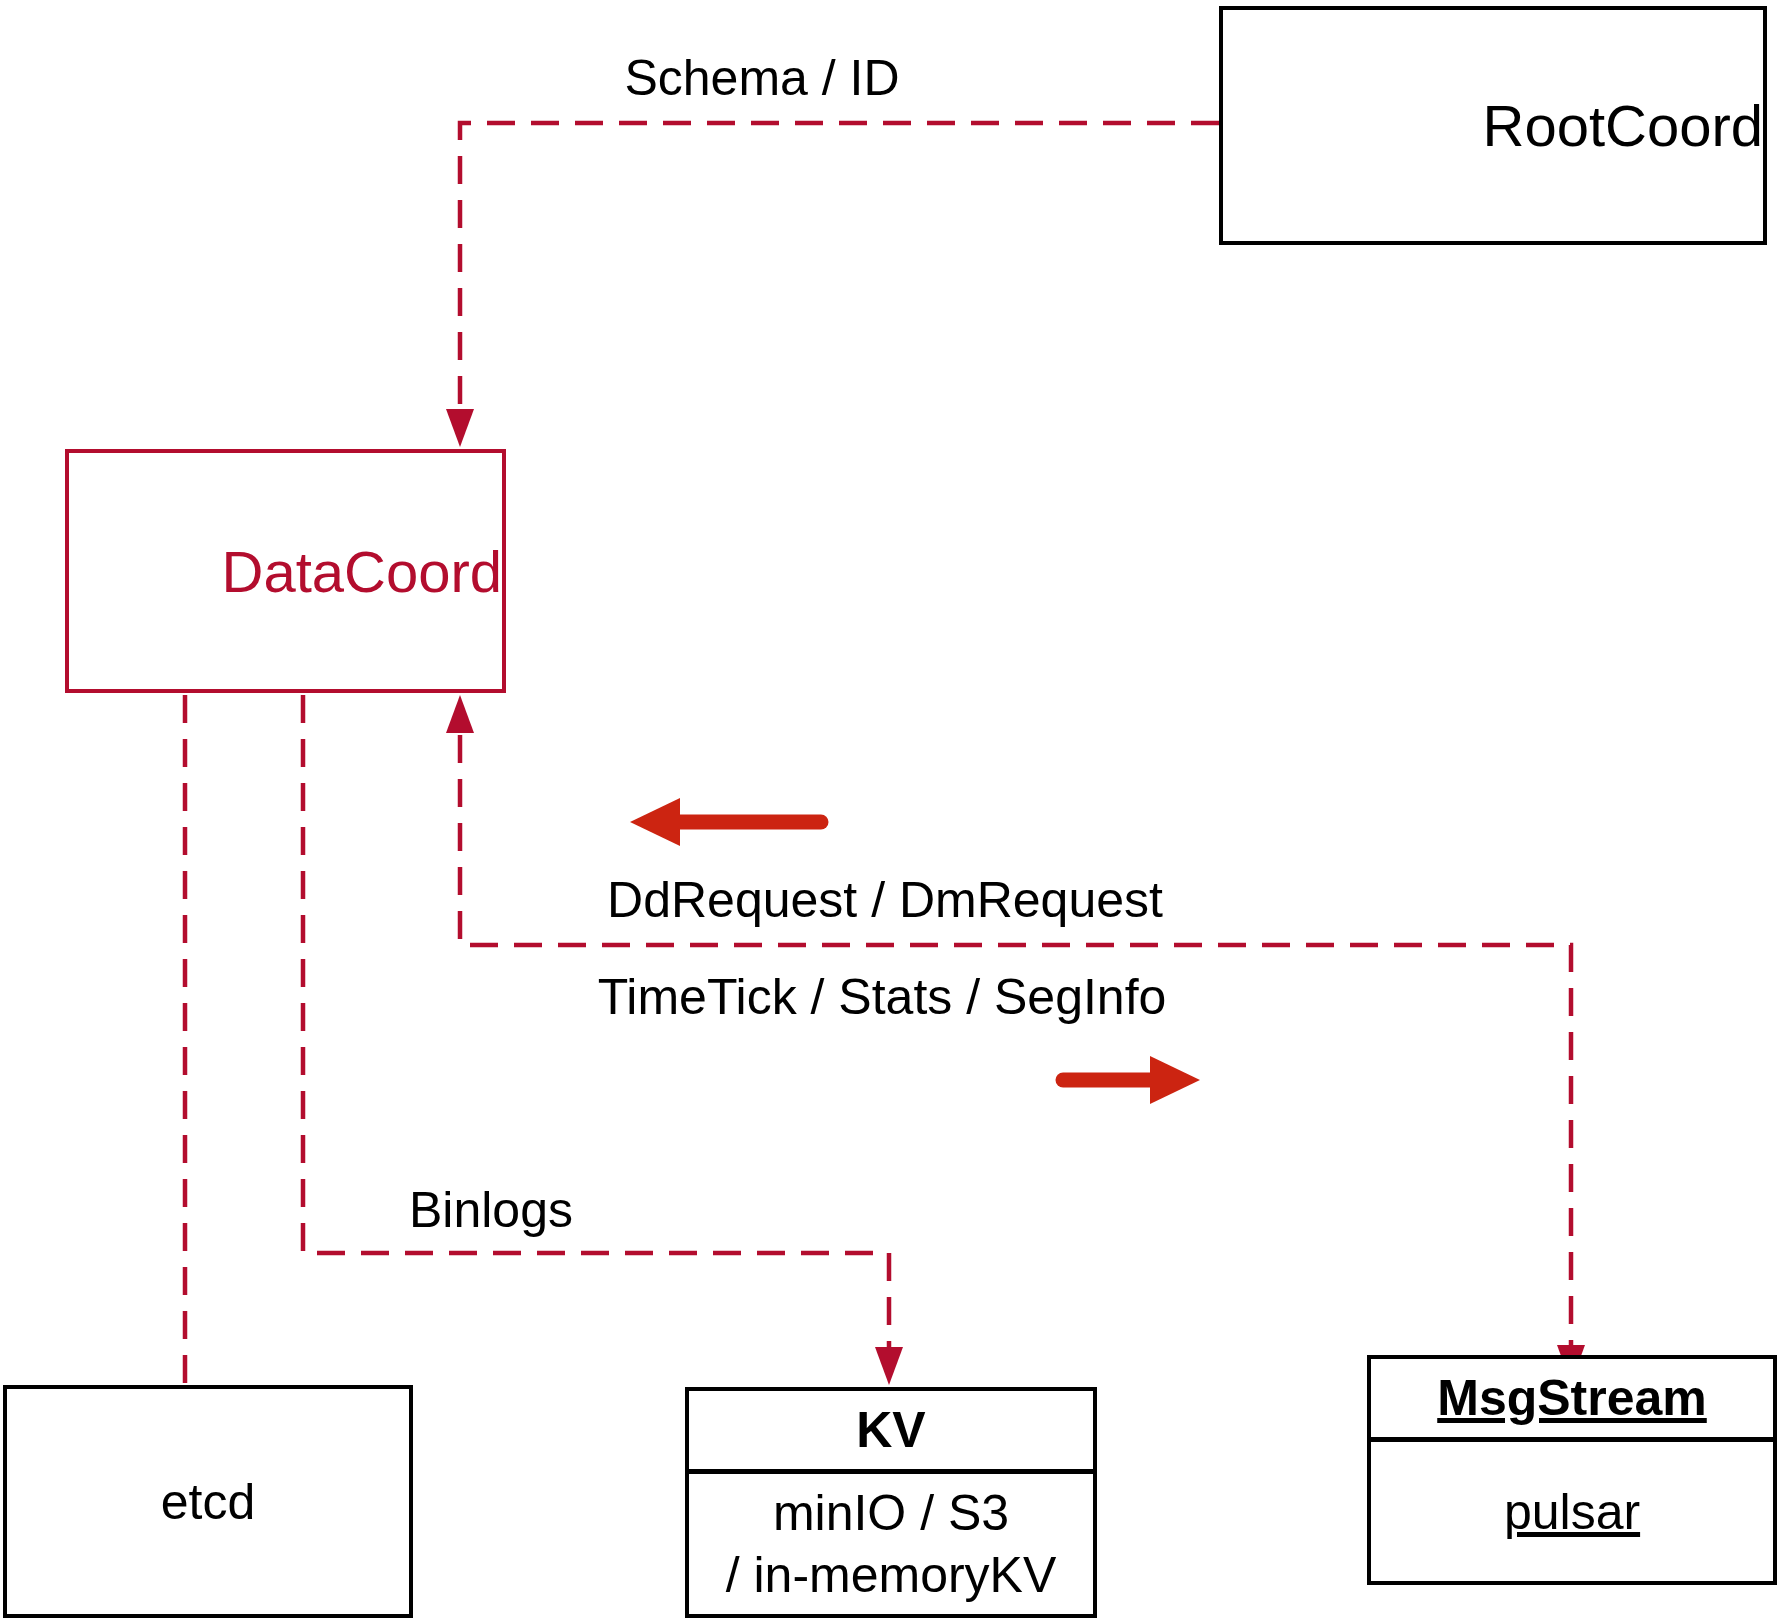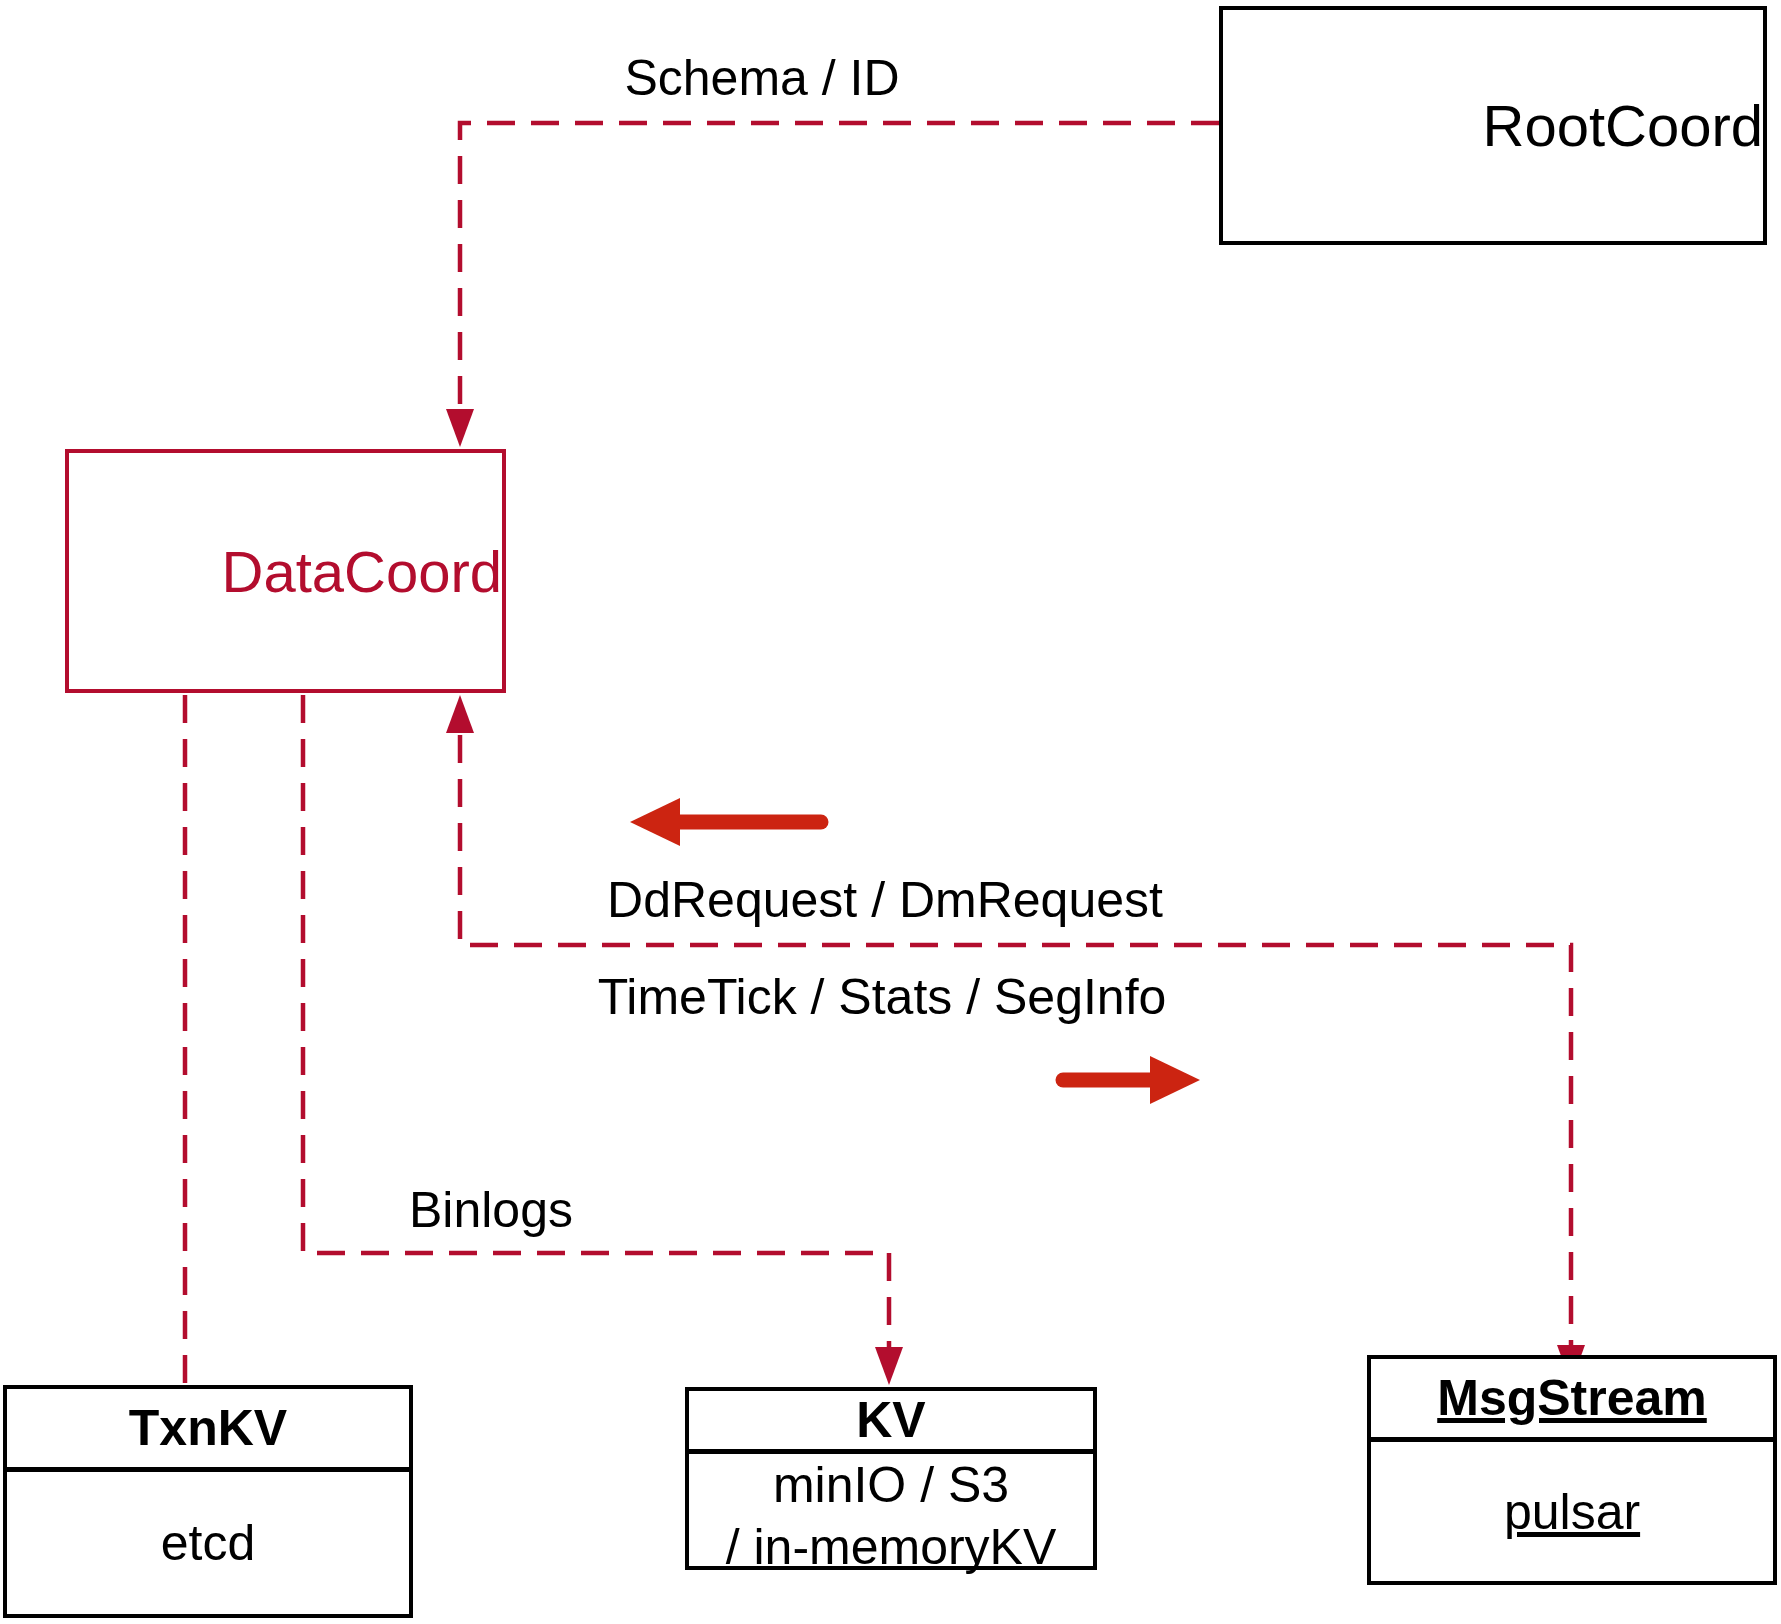--- a/index.html
+++ b/index.html
@@ -134,25 +134,24 @@
 
   <div class="node plain" id="rootcoord" style="left:1219px; top:6px; width:548px; height:239px;">
     <span class="node-title">RootCoord</span>
   </div>
 
   <div class="node" id="datacoord" style="left:65px; top:449px; width:441px; height:244px;padding-left:11px;">
     <span class="node-title">DataCoord</span>
   </div>
 
   <div class="store" style="left:3px; top:1385px; width:410px; height:233px;">
-    <div class="store-header">TxnKV</div>
     <div class="store-body">etcd</div>
   </div>
 
-  <div class="store" style="left:685px; top:1387px; width:412px; height:183px;">
+  <div class="store" style="left:685px; top:1387px; width:412px; height:231px;">
     <div class="store-header">KV</div>
     <div class="store-body">
       <div>minIO / S3</div>
       <div>/ in-memoryKV</div>
     </div>
   </div>
 
   <div class="store" style="left:1367px; top:1355px; width:410px; height:230px;text-decoration:underline;">
     <div class="store-header">MsgStream</div>
     <div class="store-body">pulsar</div>

